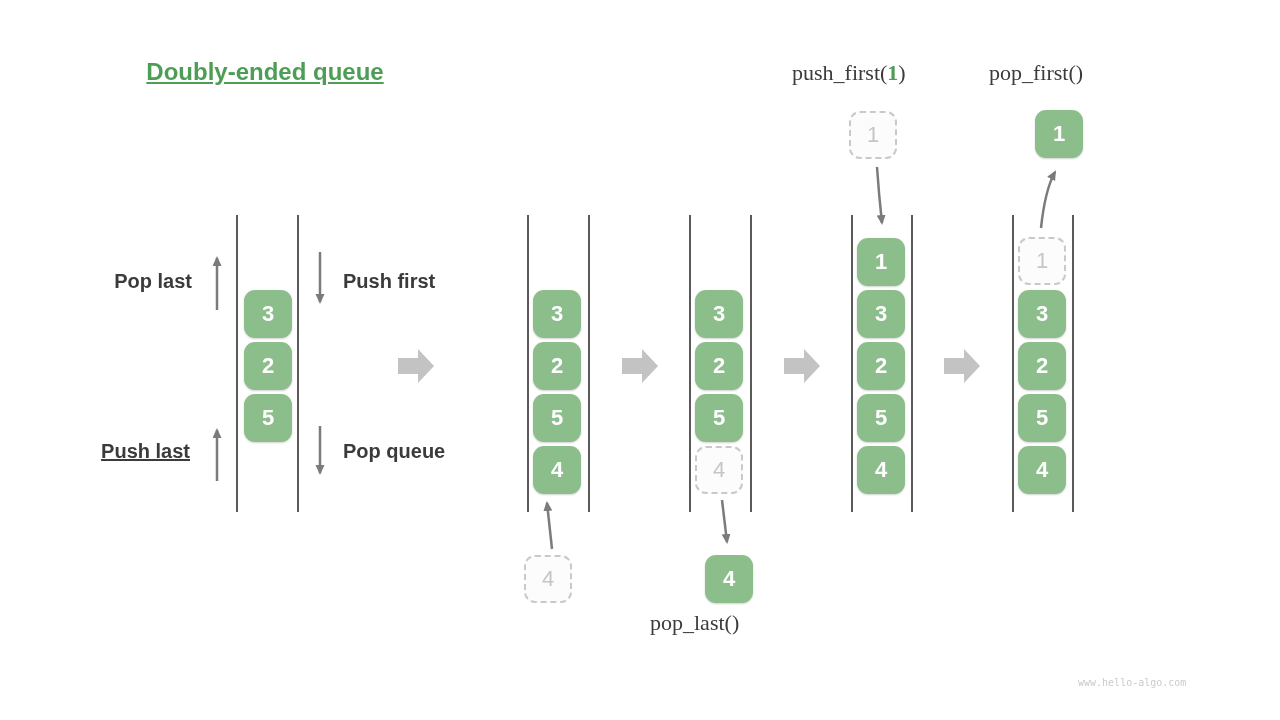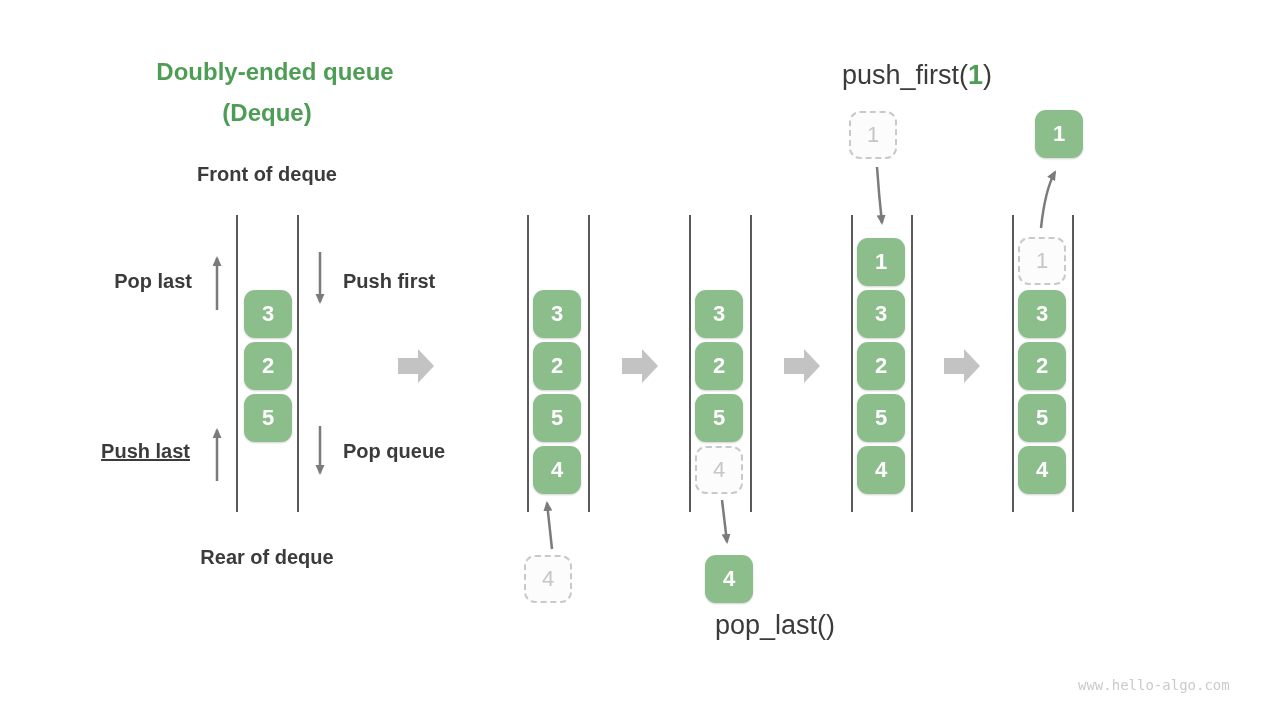--- a/index.html
+++ b/index.html
@@ -25,44 +25,41 @@
     background:var(--green-cell,#8CBE8C);
     color:#ffffff;font-weight:bold;font-size:22px;
     display:flex;align-items:center;justify-content:center;
     box-shadow:0 1px 2px rgba(0,0,0,0.18);
   }
   .cell.dashed{
     background:#fcfcfc;border:2px dashed var(--dashed-border,#C9C9C9);
     color:var(--dashed-text,#C6C6C6);font-weight:400;box-shadow:none;
   }
   .code-label{
-    width:250px;text-align:center;
-    font-family:Liberation Sans, sans-serif;font-size:27px;
+    width:250px;text-align:left;
+    font-family:Liberation Serif, serif;font-size:22px;
     color:var(--dark-text,#3B3B3B);white-space:nowrap;
   }
   .code-label .arg{color:var(--green-text,#4E9D55);font-weight:bold;}
   .watermark{
-    font-family:"DejaVu Sans Mono",monospace;font-size:14px;
+    font-family:"DejaVu Sans Mono",monospace;font-size:10px;
     color:var(--watermark-text,#CBCBCB);
   }
   svg.overlay{position:absolute;left:0;top:0;pointer-events:none;}
   .arrow-line{stroke:var(--arrow-dark,#7B7B7B);stroke-width:2.5;fill:none;}
   .arrow-head{fill:var(--arrow-dark,#7B7B7B);}
   .block-arrow{fill:var(--arrow-light,#C3C3C3);}
 </style>
 </head>
 <body>
 
 <div class="canvas">
 
-  <div class="abs title-line" style="left:125px;top:58px;">Doubly-ended queue</div>
-  <div class="abs title-line" style="left:117px;top:99px;">(Deque)</div>
+  <div class="abs title-line" style="left:115px;top:58px;text-decoration:underline;">Doubly-ended queue</div>
 
-  <div class="abs big-label centered" style="left:117px;top:163px;width:300px;">Front of deque</div>
-  <div class="abs big-label centered" style="left:117px;top:546px;width:300px;">Rear of deque</div>
 
   <div class="abs big-label right-align" style="left:42px;top:270px;width:150px;">Pop last</div>
   <div class="abs big-label" style="left:343px;top:270px;">Push first</div>
   <div class="abs big-label right-align" style="left:42px;top:440px;width:148px;text-decoration:underline;">Push last</div>
   <div class="abs big-label" style="left:343px;top:440px;">Pop queue</div>
 
   <div class="abs vline" style="left:236px;"></div>
   <div class="abs vline" style="left:297px;"></div>
   <div class="abs cell" style="left:244px;top:290px;">3</div>
   <div class="abs cell" style="left:244px;top:342px;">2</div>
@@ -96,20 +93,21 @@
   <div class="abs vline" style="left:1012px;"></div>
   <div class="abs vline" style="left:1072px;"></div>
   <div class="abs cell dashed" style="left:1018px;top:237px;">1</div>
   <div class="abs cell" style="left:1018px;top:290px;">3</div>
   <div class="abs cell" style="left:1018px;top:342px;">2</div>
   <div class="abs cell" style="left:1018px;top:394px;">5</div>
   <div class="abs cell" style="left:1018px;top:446px;">4</div>
   <div class="abs cell" style="left:1035px;top:110px;">1</div>
 
   <div class="abs code-label" style="left:792px;top:60px;"><span>push_first(</span><span class="arg">1</span><span>)</span></div>
+  <div class="abs code-label" style="left:989px;top:60px;">pop_first()</div>
   <div class="abs code-label" style="left:650px;top:610px;">pop_last()</div>
 
   <div class="abs watermark" style="left:1078px;top:677px;">www.hello-algo.com</div>
 
   <svg class="overlay" width="1280" height="720" viewBox="0 0 1280 720">
     <defs>
       <marker id="ah" markerWidth="11" markerHeight="10" refX="8" refY="4.5" orient="auto" markerUnits="userSpaceOnUse">
         <path class="arrow-head" d="M0,0 L10,4.5 L0,9 Z"></path>
       </marker>
     </defs>

